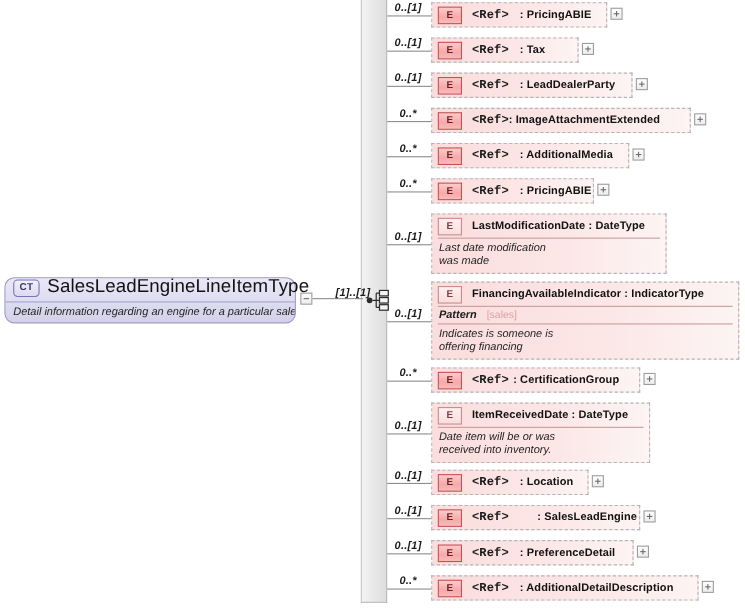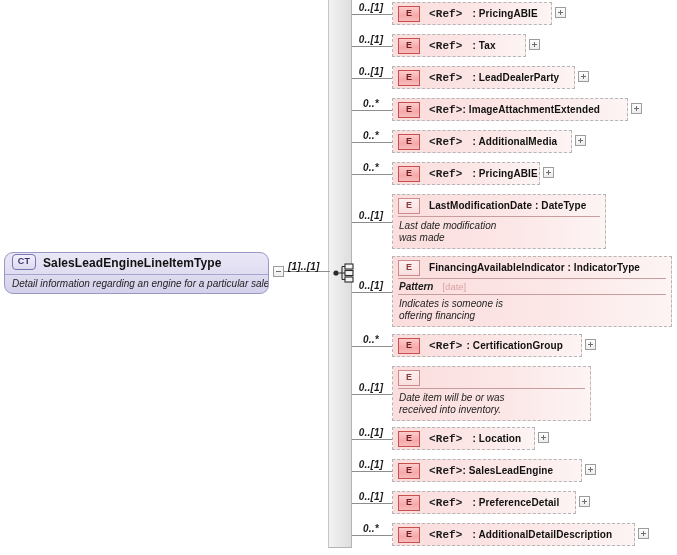--- a/index.html
+++ b/index.html
@@ -47,22 +47,22 @@
     background: linear-gradient(to bottom, #f2f1fa, #ddd9f0);
     color: #3a3570;
     font-size: 9px;
     font-weight: bold;
     line-height: 13px;
     text-align: center;
     letter-spacing: .3px;
     flex: none;
   }
   #ct-title {
-    font-size: 12px;
-    font-weight: bold;
+    font-size: 17px;
+    font-weight: normal;
     color: #111;
     letter-spacing: .1px;
     white-space: nowrap;
   }
   #ct-doc {
     border-top: 1px solid #a5a2cd;
     padding: 3px 7px 4px 7px;
     font-size: 10px;
     font-style: italic;
     color: #232323;
@@ -102,21 +102,21 @@
   
   .wire {
     position: absolute;
     background: #8d8d8d;
     height: 1px;
   }
   #wire-ct { left: 284px; top: 271px; width: 46px; }
 
   #card-root {
     position: absolute;
-    left: 288px;
+    left: 305px;
     top: 261px;
     font-size: 10px;
     font-style: italic;
     font-weight: bold;
     color: #1b1b1b;
     letter-spacing: .2px;
     white-space: nowrap;
   }
 
   
@@ -328,40 +328,41 @@
 was made</div>
     </div>
     <div class="wire" style="left: 352px; top: 222px; width: 40px;"></div>
     <div class="card" style="left: 354px; top: 210px;">0..[1]</div>
     <div class="row" style="top: 256px; width: 280px;">
       <div class="row-head">
         <span class="e-badge plain">E</span>
         <span class="name-label">FinancingAvailableIndicator : IndicatorType</span>
       </div>
       <div class="row-sep"></div>
-      <div class="facet"><span class="fname">Pattern</span><span class="fval">[date]</span></div>
+      <div class="facet"><span class="fname">Pattern</span><span class="fval">[sales]</span></div>
       <div class="row-sep"></div>
       <div class="row-doc">Indicates is someone is
 offering financing</div>
     </div>
     <div class="wire" style="left: 352px; top: 292px; width: 40px;"></div>
     <div class="card" style="left: 354px; top: 280px;">0..[1]</div>
     <div class="row" style="top: 334px; width: 190px;">
       <div class="row-head">
         <span class="e-badge">E</span>
         <span class="ref-label">&lt;Ref&gt;</span>
         <span class="name-label" style="margin-left: 4px;">: CertificationGroup</span>
       </div>
     </div>
     <div class="wire" style="left: 352px; top: 346px; width: 40px;"></div>
     <div class="card" style="left: 354px; top: 334px;">0..*</div>
     <div class="toggle-box plus" style="left: 585px; top: 339px;"></div>
     <div class="row" style="top: 366px; width: 199px;">
       <div class="row-head">
         <span class="e-badge plain">E</span>
+        <span class="name-label">ItemReceivedDate : DateType</span>
       </div>
       <div class="row-sep"></div>
       <div class="row-doc">Date item will be or was
 received into inventory.</div>
     </div>
     <div class="wire" style="left: 352px; top: 394px; width: 40px;"></div>
     <div class="card" style="left: 354px; top: 382px;">0..[1]</div>
     <div class="row" style="top: 427px; width: 143px;">
       <div class="row-head">
         <span class="e-badge">E</span>
@@ -369,21 +370,21 @@
         <span class="name-label" style="margin-left: 10px;">: Location</span>
       </div>
     </div>
     <div class="wire" style="left: 352px; top: 439px; width: 40px;"></div>
     <div class="card" style="left: 354px; top: 427px;">0..[1]</div>
     <div class="toggle-box plus" style="left: 538px; top: 432px;"></div>
     <div class="row" style="top: 459px; width: 190px;">
       <div class="row-head">
         <span class="e-badge">E</span>
         <span class="ref-label">&lt;Ref&gt;</span>
-        <span class="name-label" style="margin-left: 0;">: SalesLeadEngine</span>
+        <span class="name-label" style="margin-left: 26px;">: SalesLeadEngine</span>
       </div>
     </div>
     <div class="wire" style="left: 352px; top: 471px; width: 40px;"></div>
     <div class="card" style="left: 354px; top: 459px;">0..[1]</div>
     <div class="toggle-box plus" style="left: 585px; top: 464px;"></div>
     <div class="row" style="top: 491px; width: 184px;">
       <div class="row-head">
         <span class="e-badge">E</span>
         <span class="ref-label">&lt;Ref&gt;</span>
         <span class="name-label" style="margin-left: 10px;">: PreferenceDetail</span>

